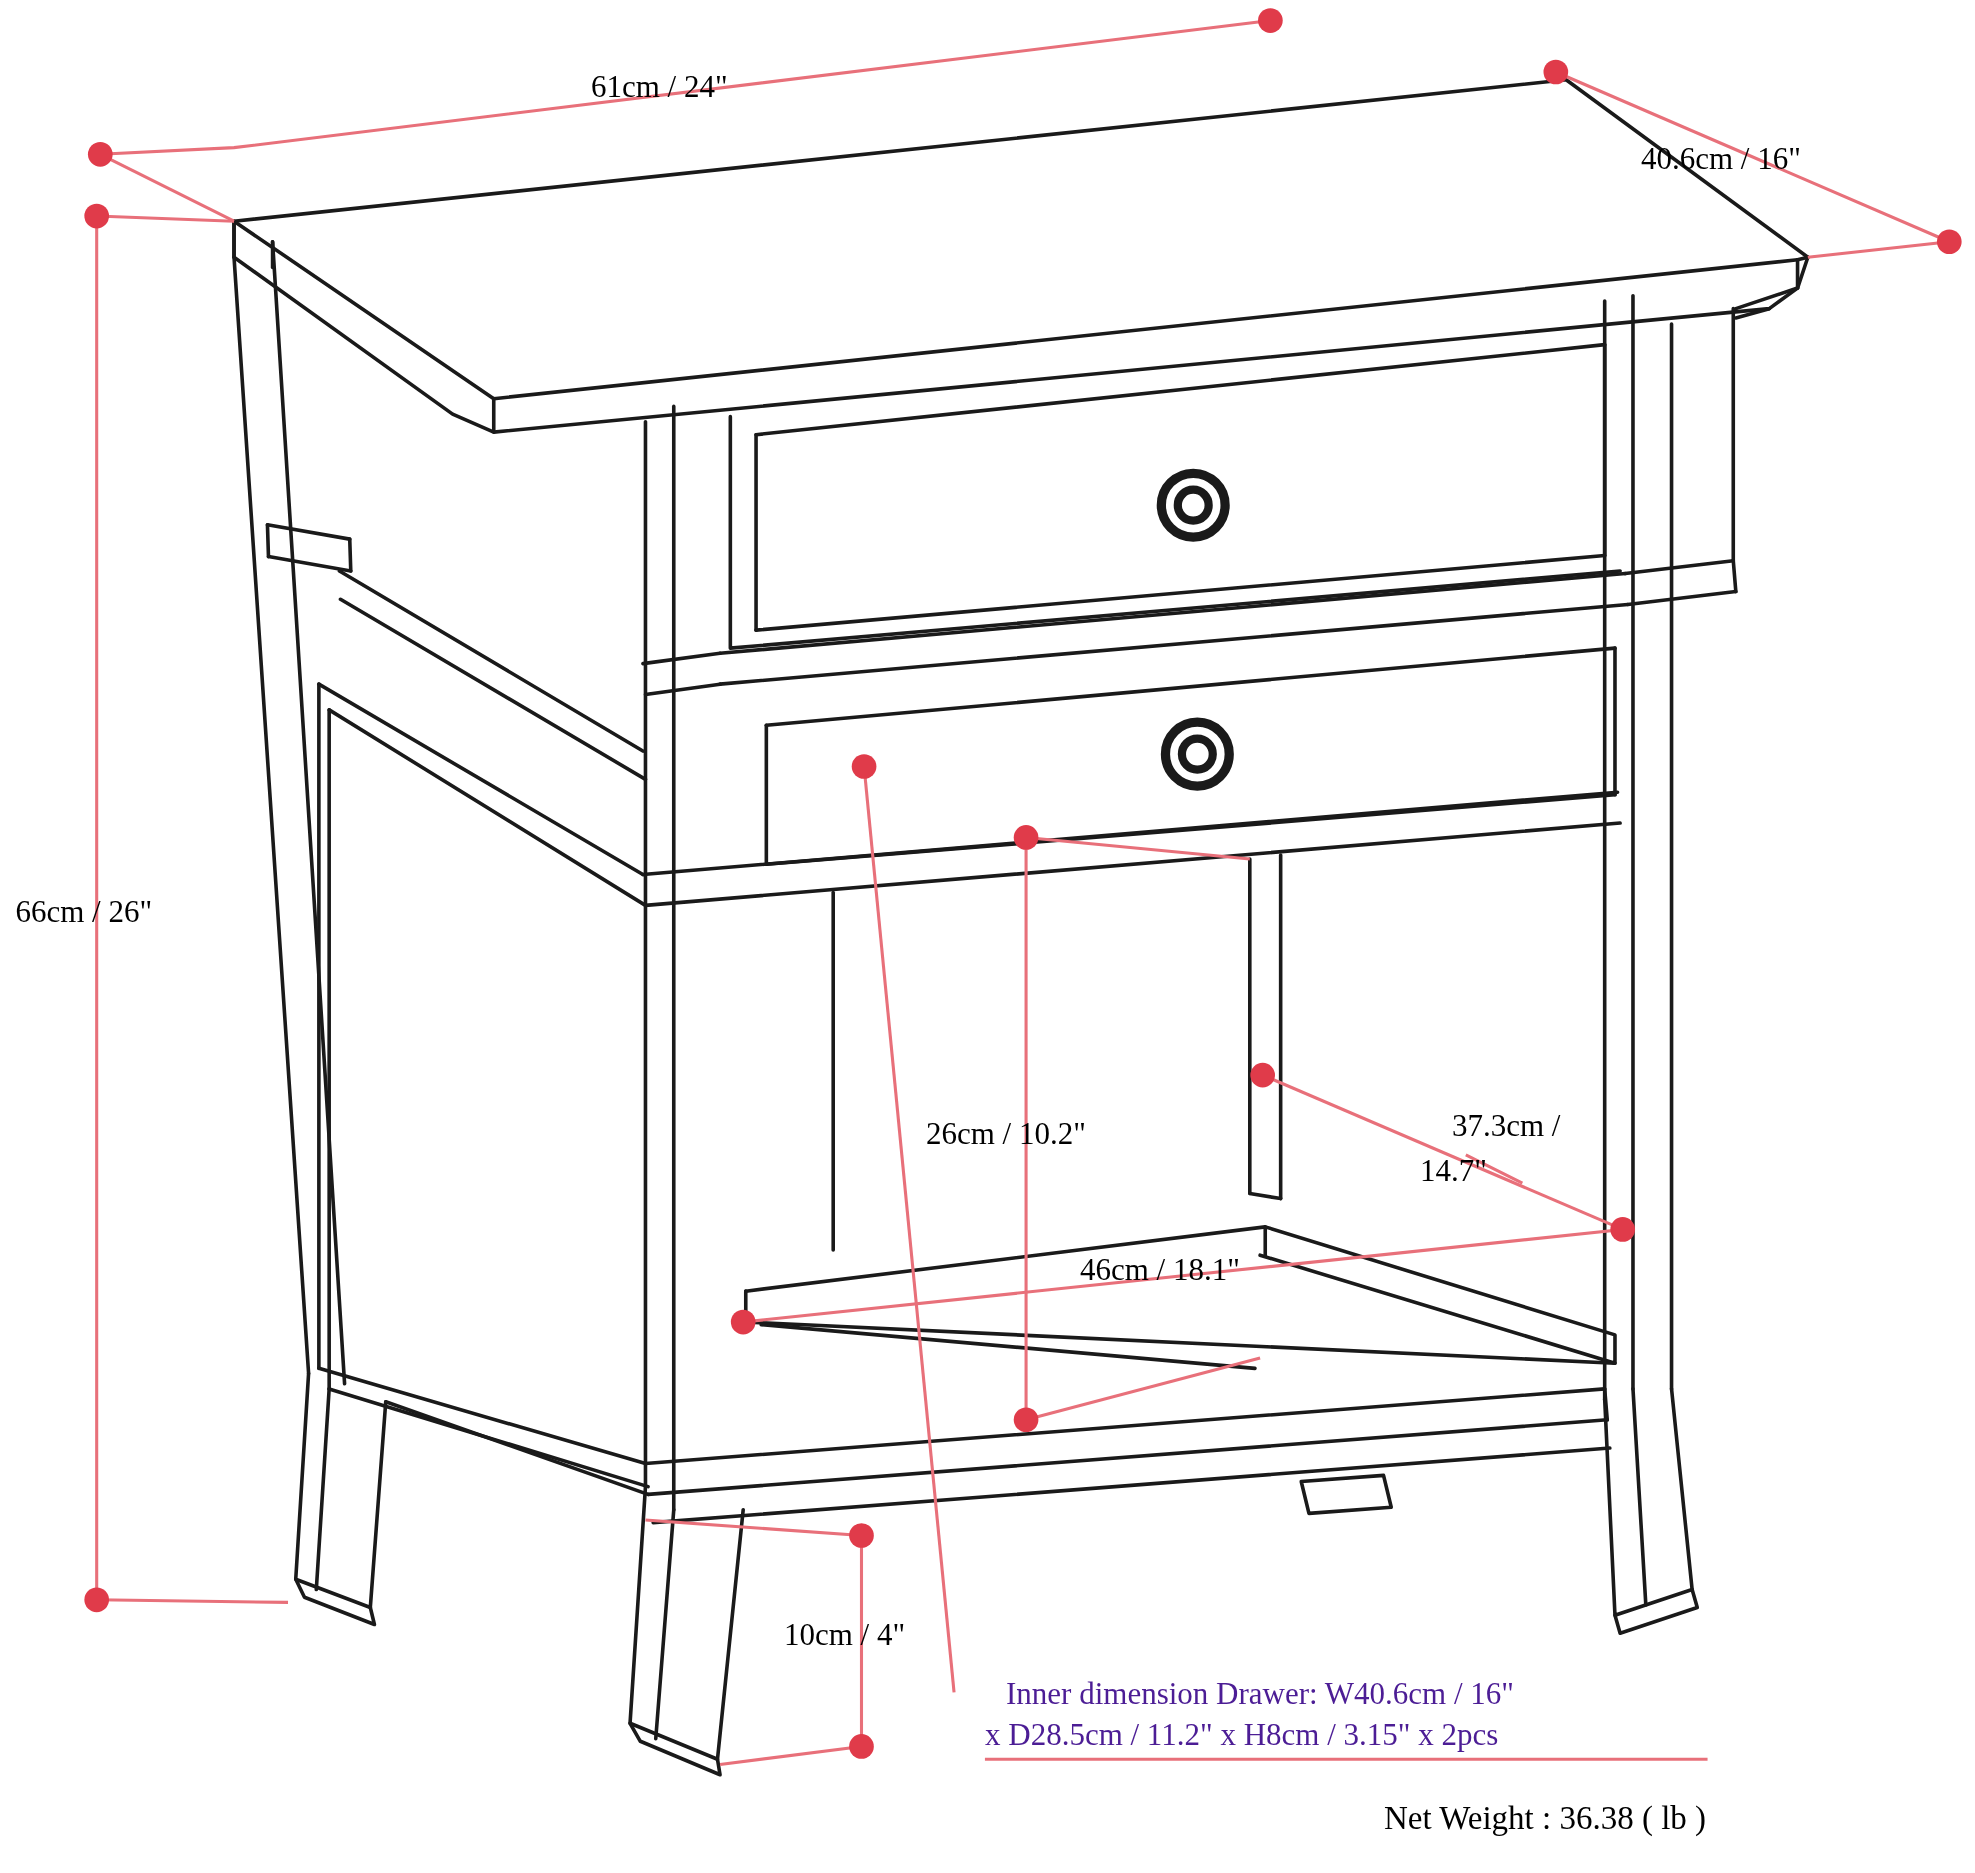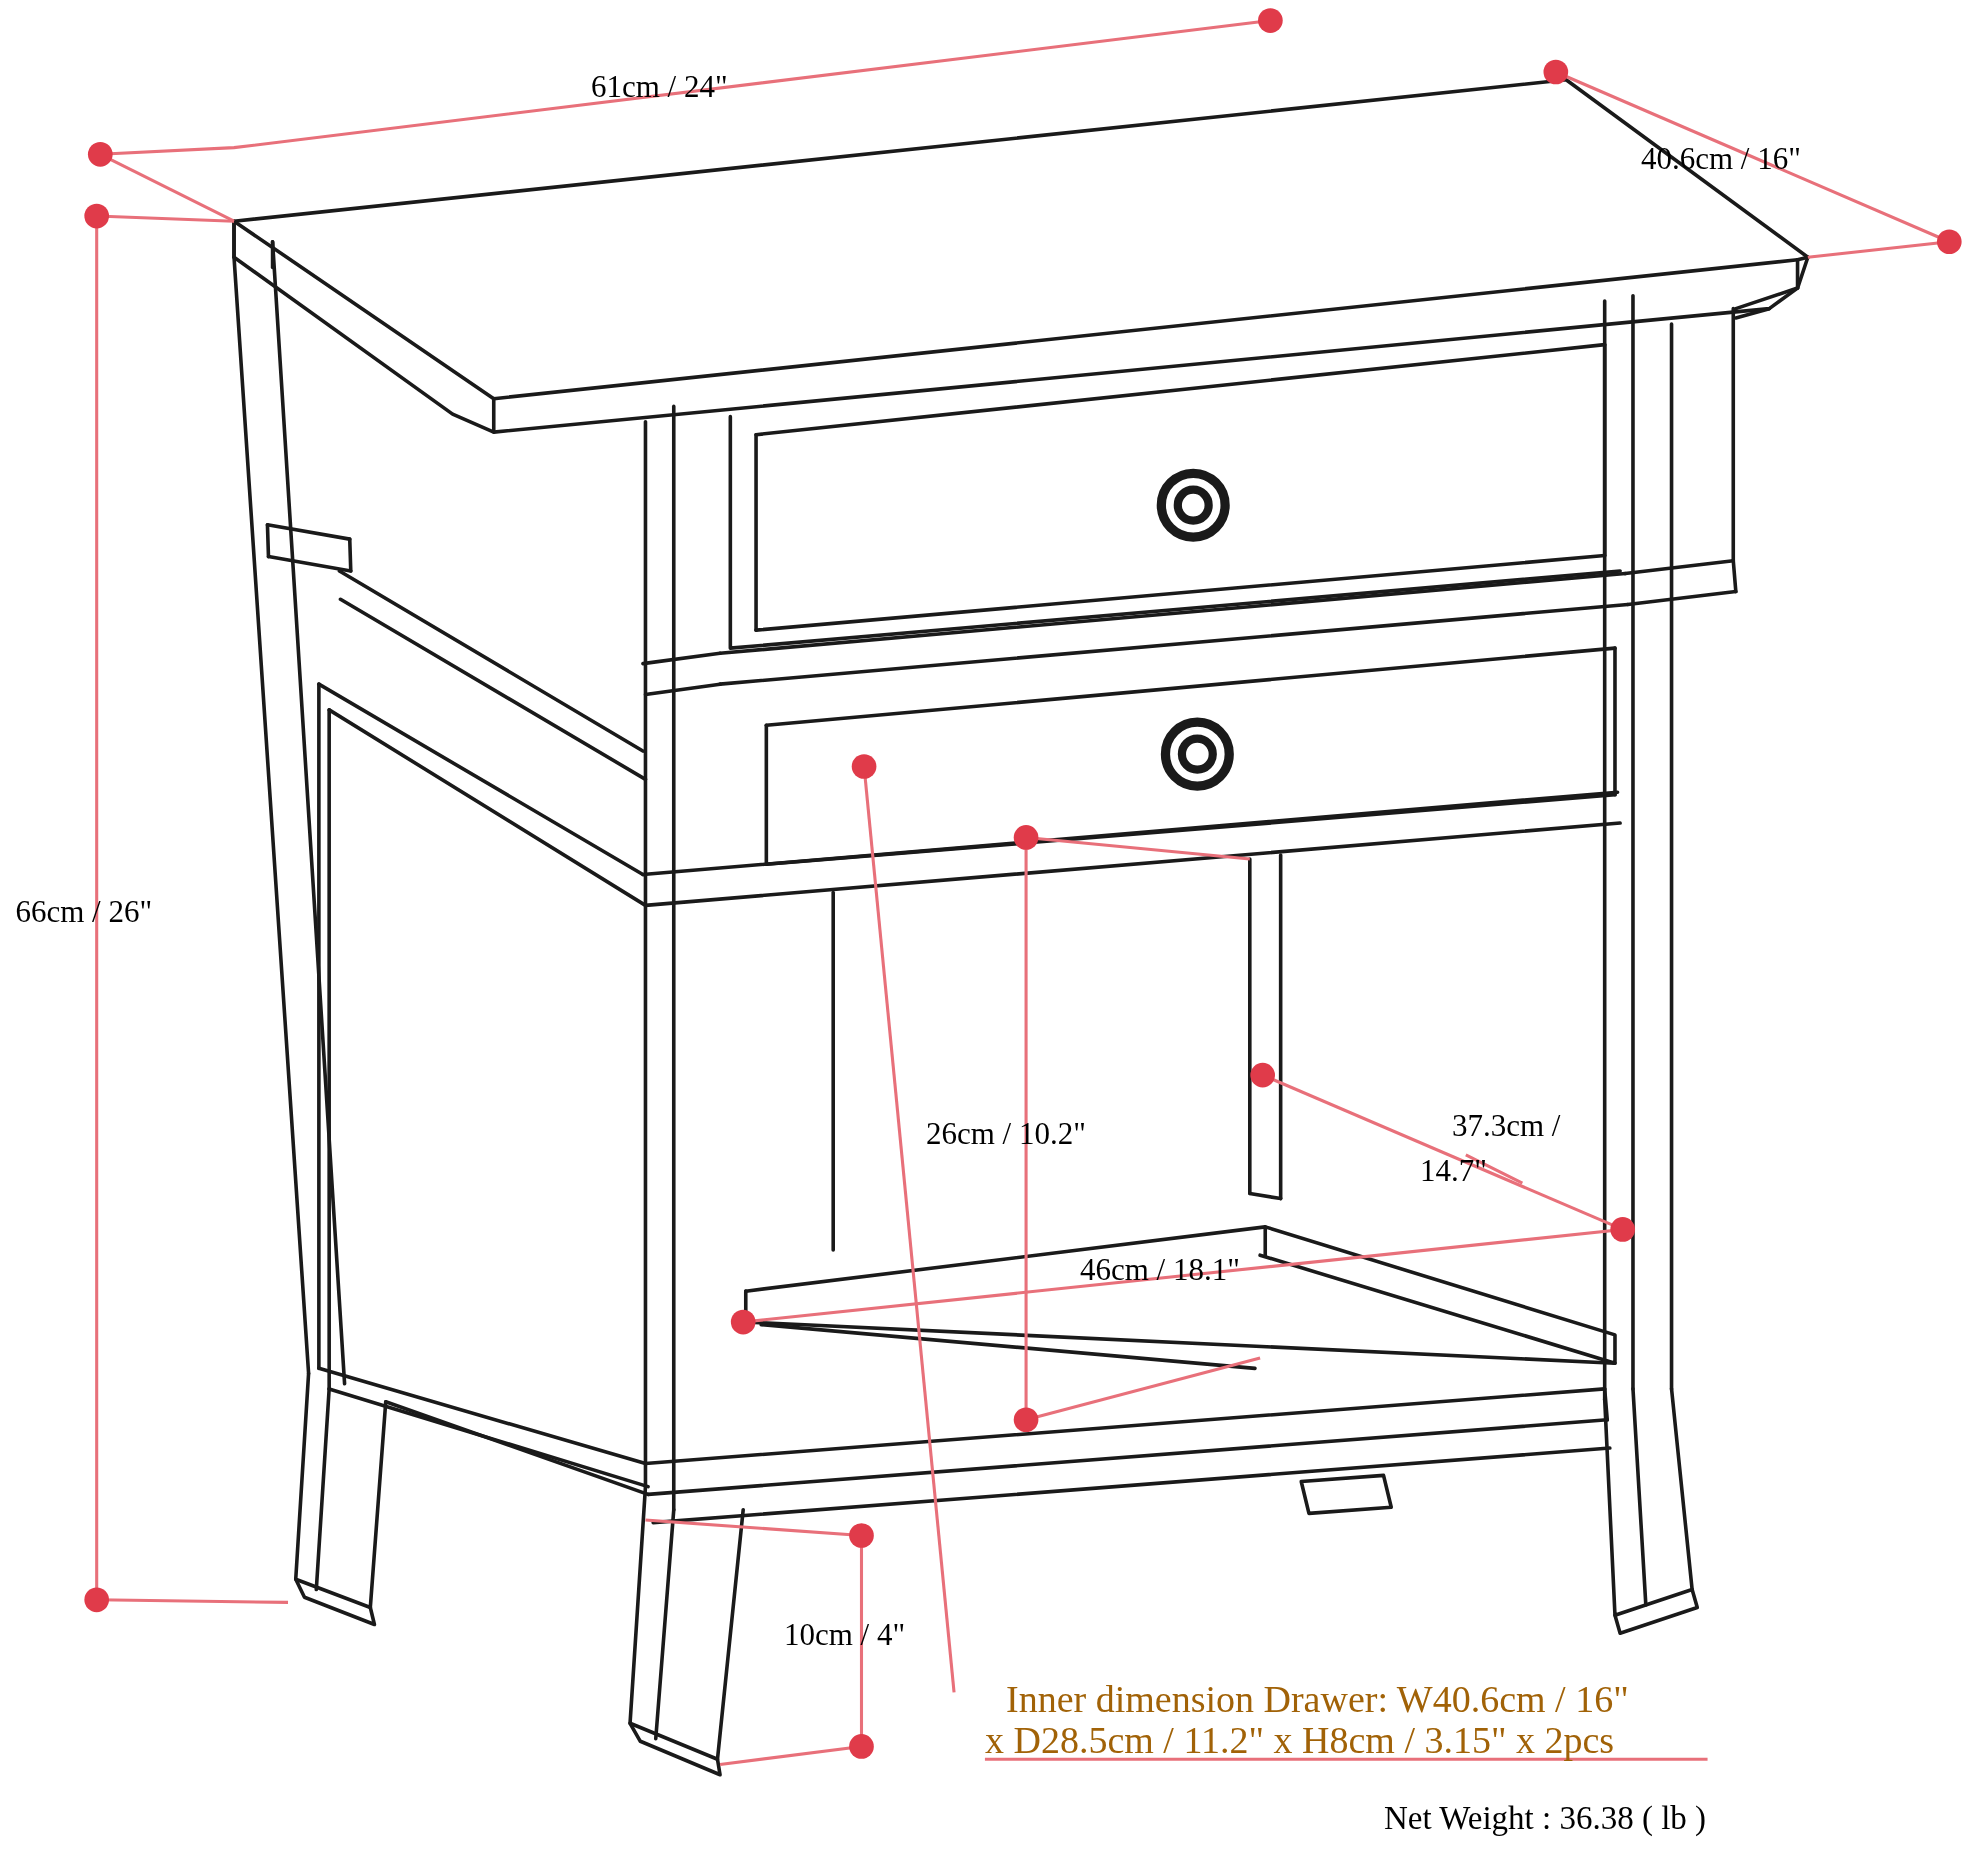--- a/index.html
+++ b/index.html
@@ -33,23 +33,23 @@
     white-space: nowrap;
     line-height: 1.28;
   }
   .dim-label.two-line {
     white-space: normal;
     text-align: center;
   }
   .note-block {
     position: absolute;
     font-family: "Liberation Serif", serif;
-    font-size: 38px;
+    font-size: 31px;
     line-height: 1.32;
-    color: #a16207;
+    color: #4c1d95;
     text-align: left;
     white-space: nowrap;
   }
   .weight-label {
     position: absolute;
     font-family: "Liberation Serif", serif;
     font-size: 33px;
     color: #000000;
     white-space: nowrap;
   }

